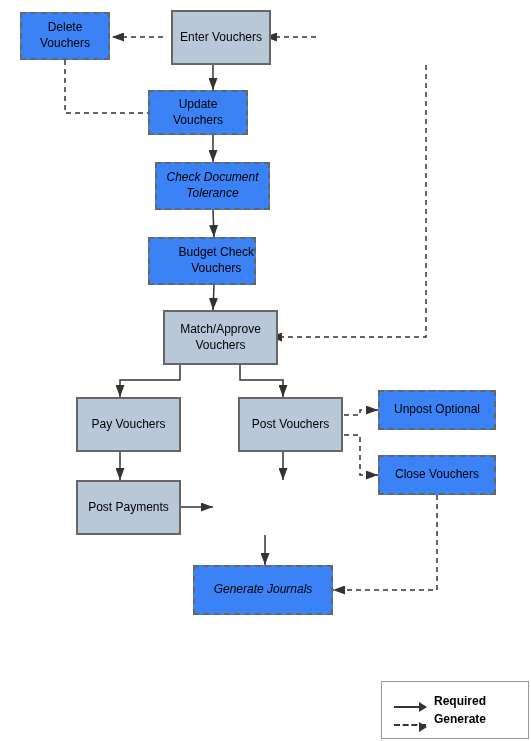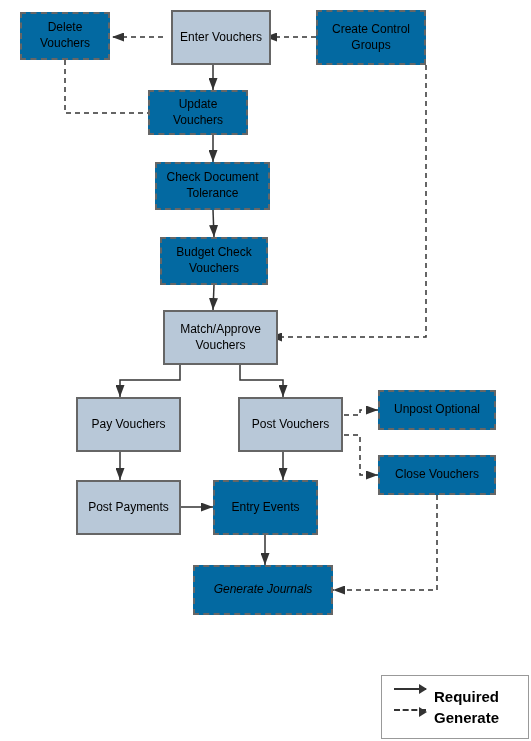--- a/index.html
+++ b/index.html
@@ -24,42 +24,42 @@
       justify-content: center;
       text-align: center;
       line-height: 1.3;
     }
     .node-solid {
       background: #b8c8d8;
       border: 2px solid #666;
       margin-left: 8px;
     }
     .node-dashed {
-      background: #0369a1;
+      background: #3b82f6;
       border: 2px dashed #666;
     }
     svg.arrows {
       position: absolute;
       top: 0;
       left: 0;
       width: 531px;
       height: 741px;
       pointer-events: none;
     }
     .legend {
       position: absolute;
       border: 1px solid #999;
       background: #fff;
       padding: 8px 12px;
     }
     .legend-row {
       display: flex;
-      align-items: flex-start;
+      align-items: flex-end;
       margin: 4px 0;
-      font-size: 15px;
+      font-size: 12px;
     }
     .legend-label {
       font-weight: bold;
     }
   </style>
 </head>
 <body>
 
 <div class="diagram">
 
@@ -112,33 +112,30 @@
   <div class="node node-solid" style="left:163px; top:10px; width:100px; height:55px;">
     <span>Enter
 Vouchers</span>
   </div>
 
   <div class="node node-dashed" style="left:20px; top:12px; width:90px; height:48px;">
     <span>Delete
 Vouchers</span>
   </div>
 
-  <div class="node node-dashed" style="left:316px; top:10px; width:110px; height:55px;">
-    <span>Create Control<br>Groups</span>
-  </div>
 
   <div class="node node-dashed" style="left:148px; top:90px; width:100px; height:45px;">
     <span>Update<br>Vouchers</span>
   </div>
 
-  <div class="node node-dashed" style="left:155px; top:162px; width:115px; height:48px;">
+  <div class="node node-dashed" style="left:155px; top:162px; width:115px; height:48px;font-style:italic;">
     <span>Check Document<br>Tolerance</span>
   </div>
 
-  <div class="node node-dashed" style="left:160px; top:237px; width:108px; height:48px;">
+  <div class="node node-dashed" style="left:148px; top:237px; width:108px; height:48px;justify-content:flex-end;">
     <span>Budget Check<br>Vouchers</span>
   </div>
 
   <div class="node node-solid" style="left:155px; top:310px; width:115px; height:55px;">
     <span>Match/Approve<br>Vouchers</span>
   </div>
 
   <div class="node node-solid" style="left:68px; top:397px; width:105px; height:55px;">
     <span>Pay Vouchers</span>
   </div>
@@ -152,23 +149,20 @@
   </div>
 
   <div class="node node-dashed" style="left:378px; top:455px; width:118px; height:40px;">
     <span>Close Vouchers</span>
   </div>
 
   <div class="node node-solid" style="left:68px; top:480px; width:105px; height:55px;text-align:center;">
     <span>Post Payments</span>
   </div>
 
-  <div class="node node-dashed" style="left:213px; top:480px; width:105px; height:55px;">
-    <span>Entry Events</span>
-  </div>
 
   <div class="node node-dashed" style="left:193px; top:565px; width:140px; height:50px;font-style:italic;">
     <span>Generate Journals</span>
   </div>
 
   <div class="legend" style="left:381px; bottom:2px; width:148px;">
     <div class="legend-row">
       <div style="display:flex;align-items:center;margin-right:8px;">
         <div style="width:32px;height:2px;background:#333;position:relative;">
           <div style="position:absolute;right:-1px;top:-4px;width:0;height:0;border-top:5px solid transparent;border-bottom:5px solid transparent;border-left:8px solid #333;"></div>

